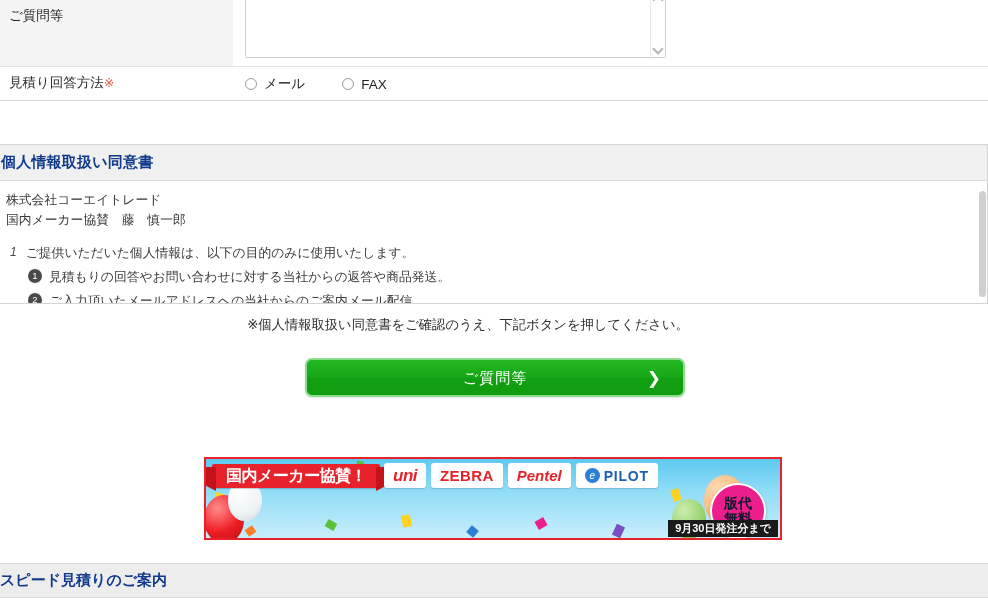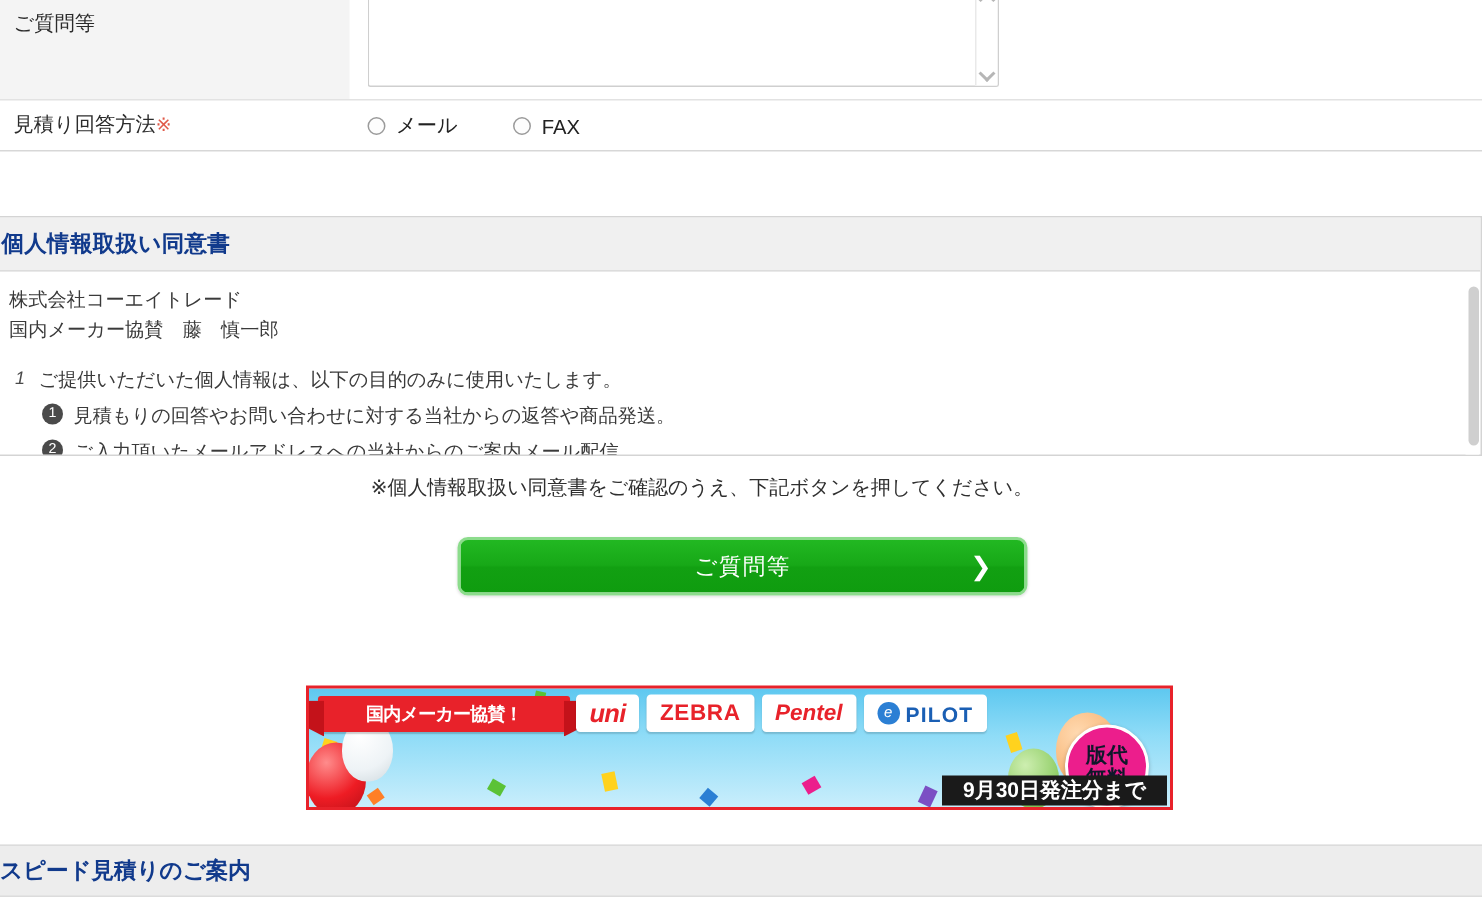--- a/index.html
+++ b/index.html
@@ -229,21 +229,21 @@
     cursor: pointer;
   }
   .bn-confetti { position: absolute; width: 100%; height: 100%; left: 0; top: 0; }
   .cf { position: absolute; }
   .bn-ribbon {
     position: absolute;
     left: 6px; top: 5px;
     width: 168px; height: 24px;
     background: #e8222a;
     color: #ffffff;
-    font-size: 12px;
+    font-size: 16px;
     font-weight: bold;
     text-align: center;
     line-height: 24px;
     letter-spacing: -0.5px;
     border-radius: 2px;
     box-shadow: 0 1px 1px rgba(0,0,0,0.2);
     z-index: 4;
     white-space: nowrap;
   }
   .bn-ribbon::before, .bn-ribbon::after {
@@ -321,23 +321,23 @@
     align-items: center;
     justify-content: center;
     z-index: 6;
     box-shadow: 0 1px 3px rgba(0,0,0,0.25);
   }
   .bn-deadline {
     position: absolute;
     right: 2px; bottom: 1px;
     background: #1a1a1a;
     color: #ffffff;
-    font-size: 14px;
-    font-weight: bold;
-    padding: 1px 14px;
+    font-size: 11px;
+    font-weight: bold;
+    padding: 1px 7px;
     z-index: 6;
     white-space: nowrap;
   }
   .balloon { position: absolute; border-radius: 50% 50% 48% 48%; z-index: 2; }
 
   
   .bottom-sec {
     position: absolute;
     left: -9px; top: 563px;
     width: 997px; height: 35px;

